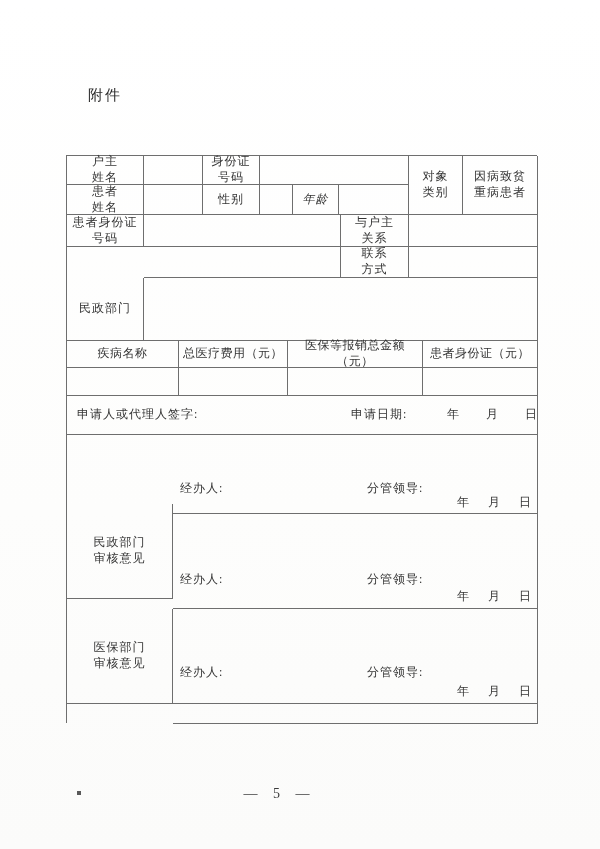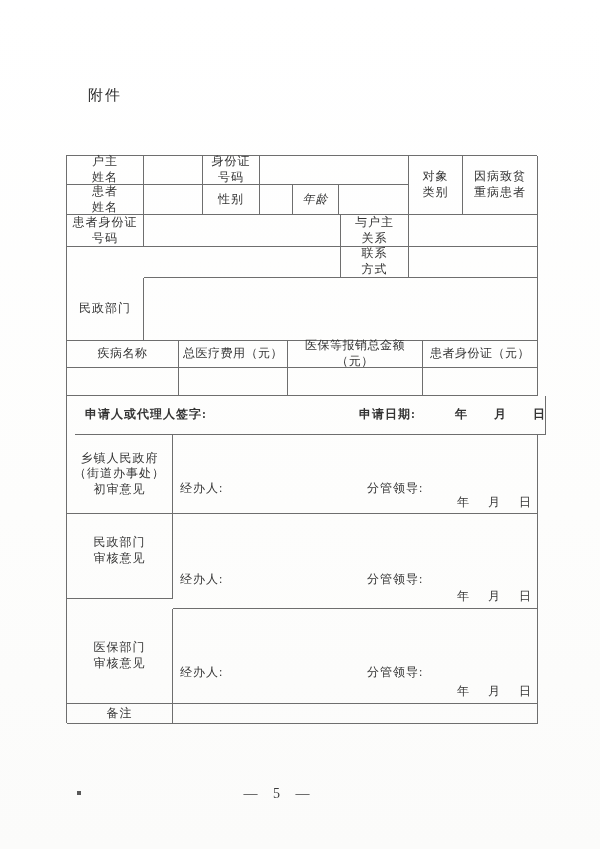--- a/index.html
+++ b/index.html
@@ -96,29 +96,26 @@
     <div class="cell header" style="left:0;top:185px;width:112px;height:27px;">疾病名称</div>
     <div class="cell header" style="left:221px;top:185px;width:135px;height:27px;">医保等报销总金额（元）</div>
     <div class="cell header" style="left:112px;top:185px;width:109px;height:27px;">总医疗费用（元）</div>
     <div class="cell header" style="left:356px;top:185px;width:115px;height:27px;">患者身份证（元）</div>
 
     <div class="cell" style="left:0;top:212px;width:112px;height:28px;"></div>
     <div class="cell" style="left:112px;top:212px;width:109px;height:28px;"></div>
     <div class="cell" style="left:221px;top:212px;width:135px;height:28px;"></div>
     <div class="cell" style="left:356px;top:212px;width:115px;height:28px;"></div>
 
-    <div class="cell free sign-row" style="left:8px;top:240px;width:471px;height:39px;font-weight:bold;">
+    <div class="cell free sign-row" style="left:0;top:240px;width:471px;height:39px;">
       <span class="tag" style="left:10px;">申请人或代理人签字:</span>
       <span class="tag" style="left:284px;">申请日期:</span>
       <span class="tag ymd-wide" style="left:380px;">年 月 日</span>
     </div>
 
-    <div class="cell" style="left:0;top:279px;width:106px;height:79px;">乡镇人民政府
-（街道办事处）
-初审意见</div>
     <div class="cell free" style="left:106px;top:279px;width:365px;height:79px;">
       <span class="tag" style="left:7px;bottom:16px;">经办人:</span>
       <span class="tag" style="left:194px;bottom:16px;">分管领导:</span>
       <span class="tag ymd" style="right:5px;bottom:2px;">年 月 日</span>
     </div>
 
     <div class="cell" style="left:0;top:348px;width:106px;height:95px;">民政部门
 审核意见</div>
     <div class="cell free" style="left:106px;top:358px;width:365px;height:95px;">
       <span class="tag" style="left:7px;bottom:20px;">经办人:</span>
@@ -127,21 +124,20 @@
     </div>
 
     <div class="cell" style="left:0;top:453px;width:106px;height:95px;">医保部门
 审核意见</div>
     <div class="cell free" style="left:106px;top:453px;width:365px;height:95px;">
       <span class="tag" style="left:7px;bottom:22px;">经办人:</span>
       <span class="tag" style="left:194px;bottom:22px;">分管领导:</span>
       <span class="tag ymd" style="right:5px;bottom:3px;">年 月 日</span>
     </div>
 
-    <div class="cell" style="left:0;top:548px;width:106px;height:20px;">备注</div>
     <div class="cell" style="left:106px;top:548px;width:365px;height:20px;"></div>
 
   </div>
 
   <div class="scan-dot"></div>
   <div class="footer">— 5 —</div>
 
 </div>
 
 </body></html>

